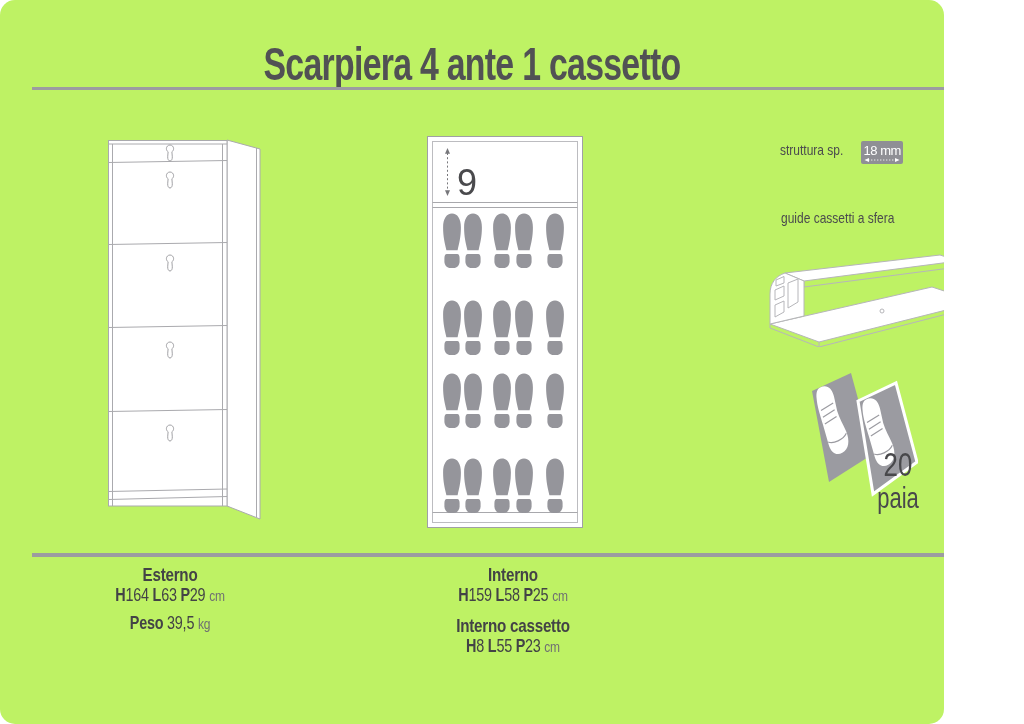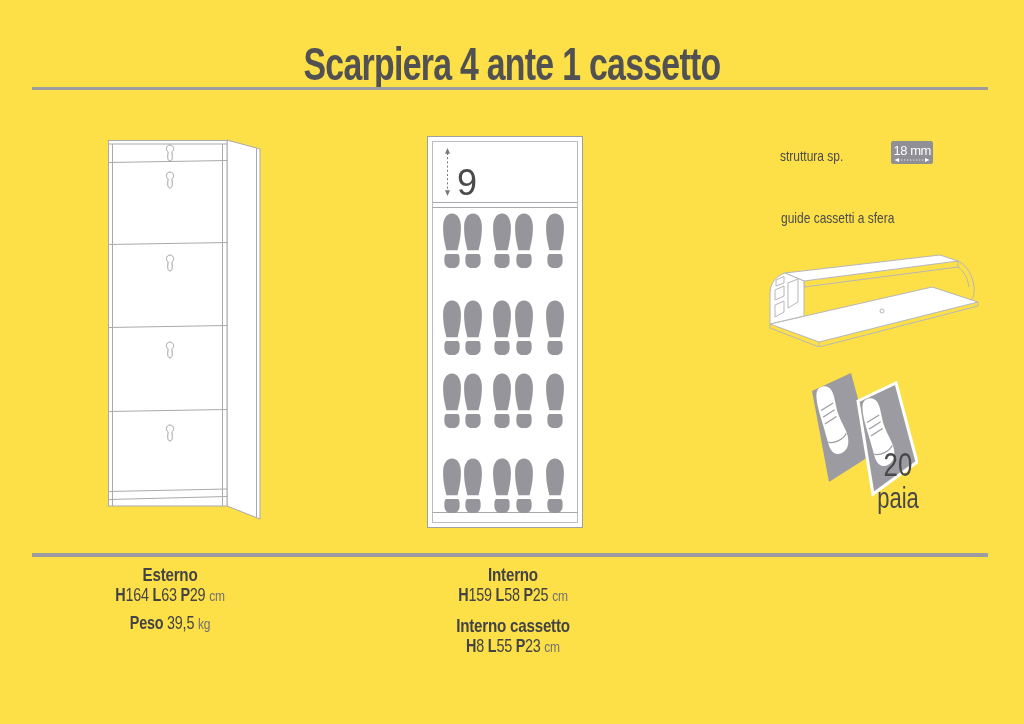--- a/index.html
+++ b/index.html
@@ -1,23 +1,23 @@
 <!DOCTYPE html>
 <html><head>
 <meta charset="utf-8">
 <style>
   html,body{margin:0;padding:0;background:#fff;}
-  .sheet{position:relative;width:1024px;height:724px;background:#fde047;overflow:hidden;
-         font-family:"Liberation Sans",sans-serif;color:#454548;}
+  .sheet{position:relative;width:944px;height:724px;background:#bef264;overflow:hidden;
+         font-family:"Liberation Sans",sans-serif;color:#454548;border-radius:15px;}
   .rule{position:absolute;left:32px;width:956px;background:#9c9ca0;}
   .title{position:absolute;left:0;right:0;top:36px;text-align:center;
          font-size:47px;font-weight:bold;color:#515154;letter-spacing:-1px;
          transform:scaleX(0.72);white-space:nowrap;}
   .svg-abs{position:absolute;}
-  .spec-row{position:absolute;left:780px;top:141px;display:flex;align-items:flex-end;gap:30px;}
+  .spec-row{position:absolute;left:780px;top:141px;display:flex;align-items:flex-start;}
   .spec-label{font-size:15px;color:#4b4b4e;transform:scaleX(0.8);transform-origin:left center;white-space:nowrap;}
   .badge{position:relative;width:42px;height:23px;background:#8f8f95;border-radius:2px;
          color:#fff;font-weight:normal;font-size:13px;letter-spacing:-0.5px;
          text-align:center;line-height:19px;margin-left:2px;}
   .badge svg{position:absolute;bottom:1px;left:50%;transform:translateX(-50%);}
   .guide-label{position:absolute;left:781px;top:209px;font-size:15px;color:#4b4b4e;
          transform:scaleX(0.8);transform-origin:left center;white-space:nowrap;}
   .capacity{position:absolute;left:852px;top:446px;width:92px;text-align:center;
          color:#48484b;transform:scaleX(0.76);}
   .capacity .num{font-size:34px;line-height:36px;}

